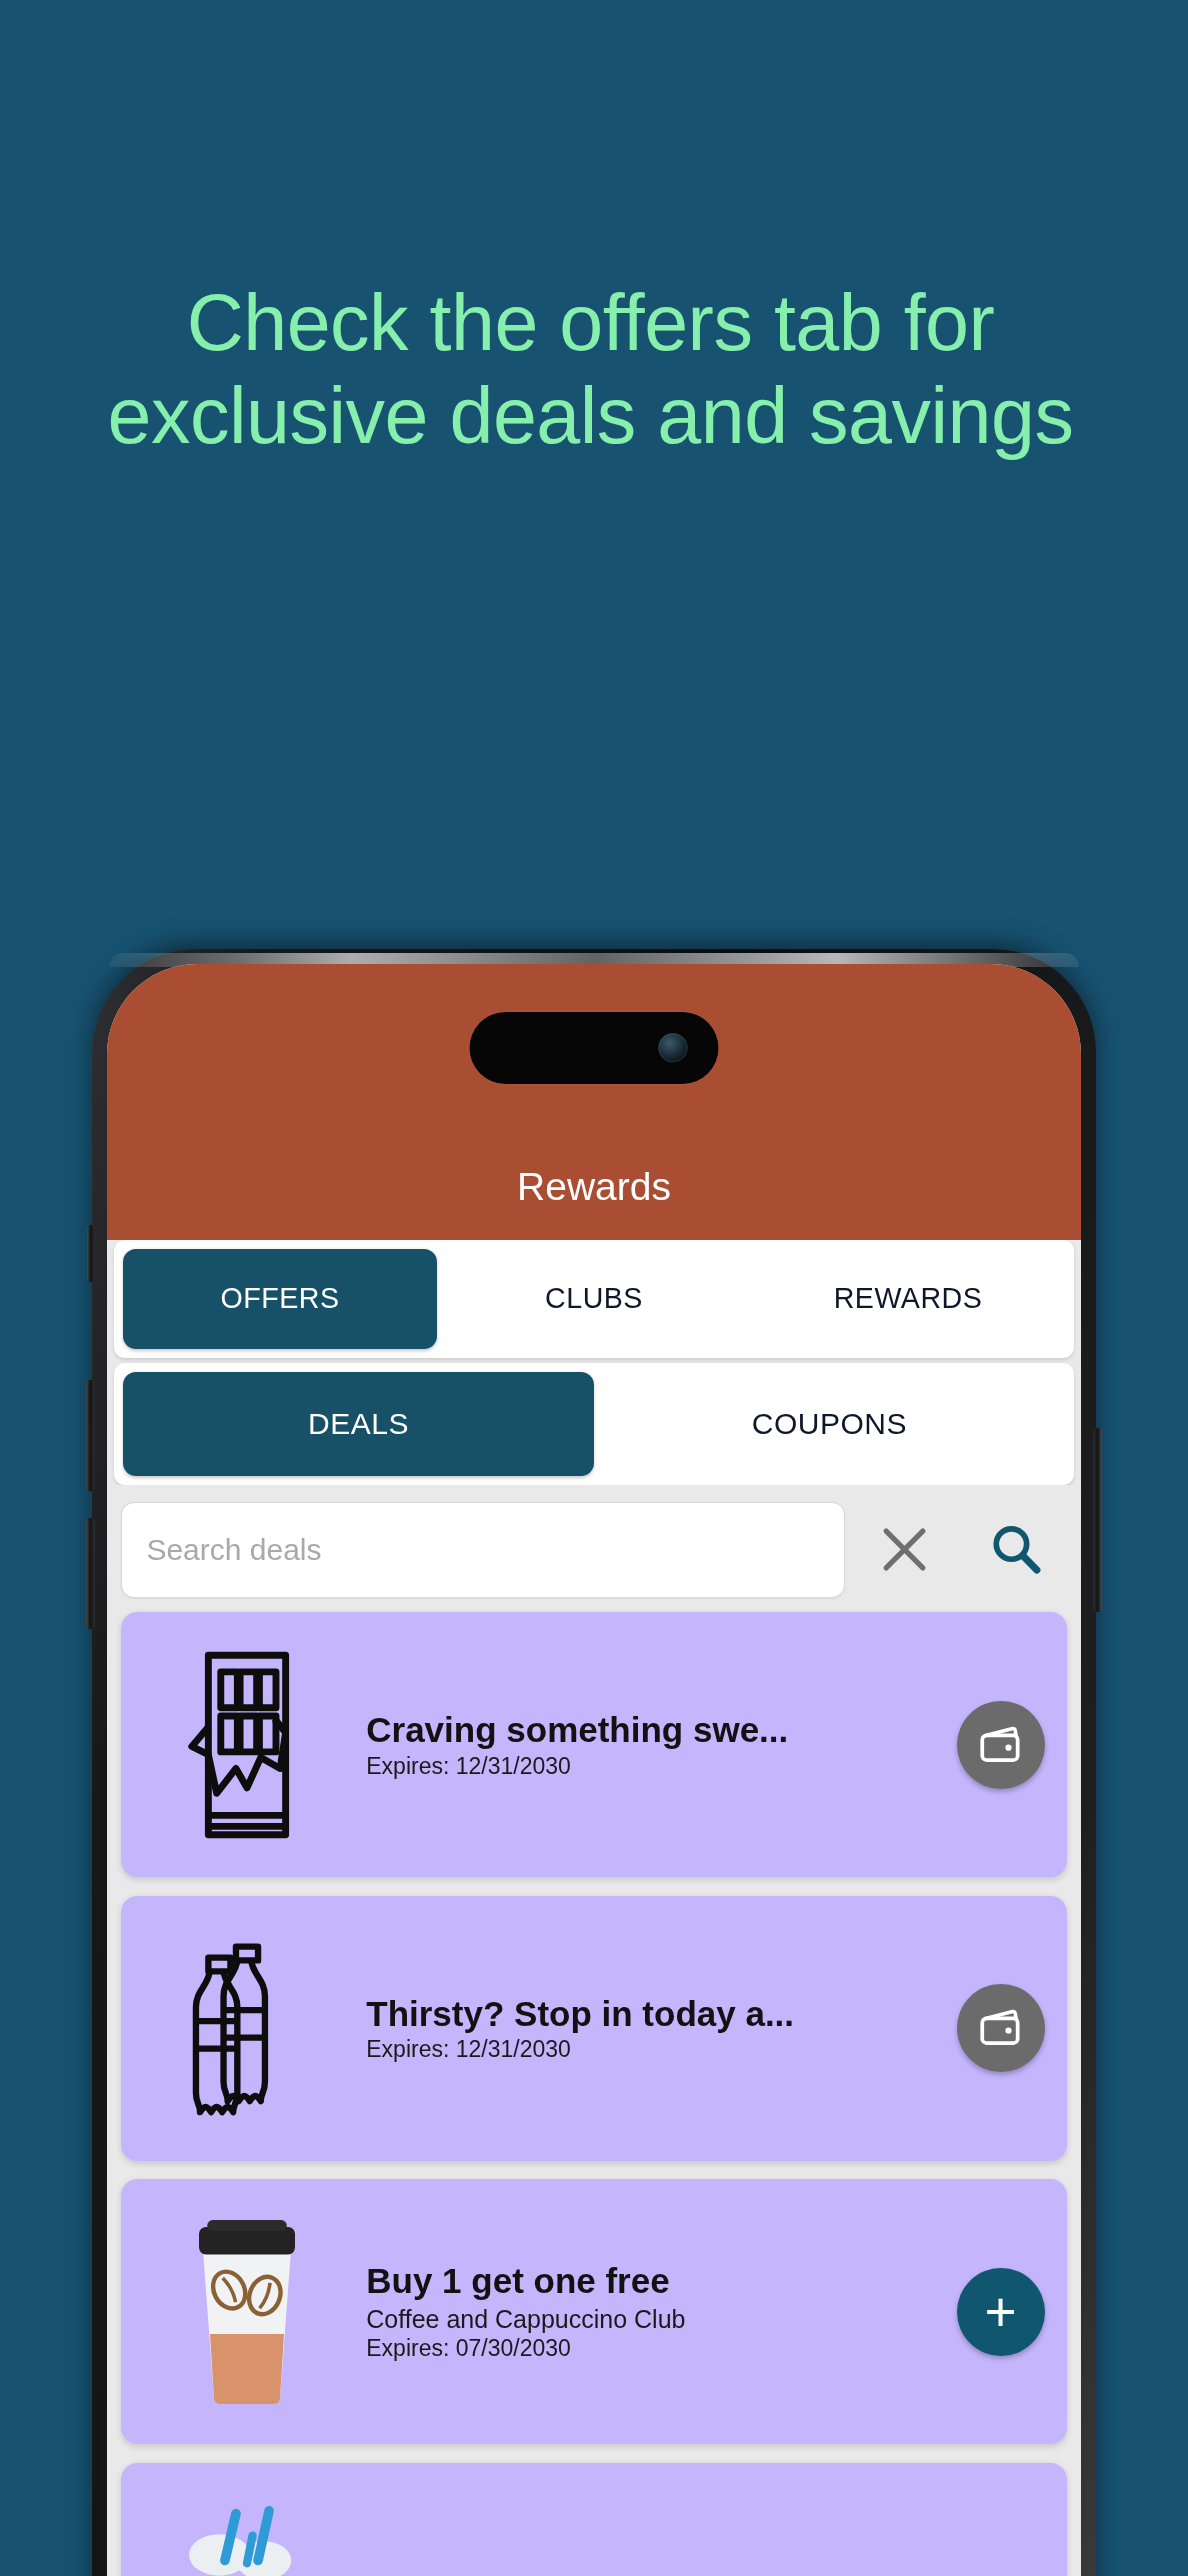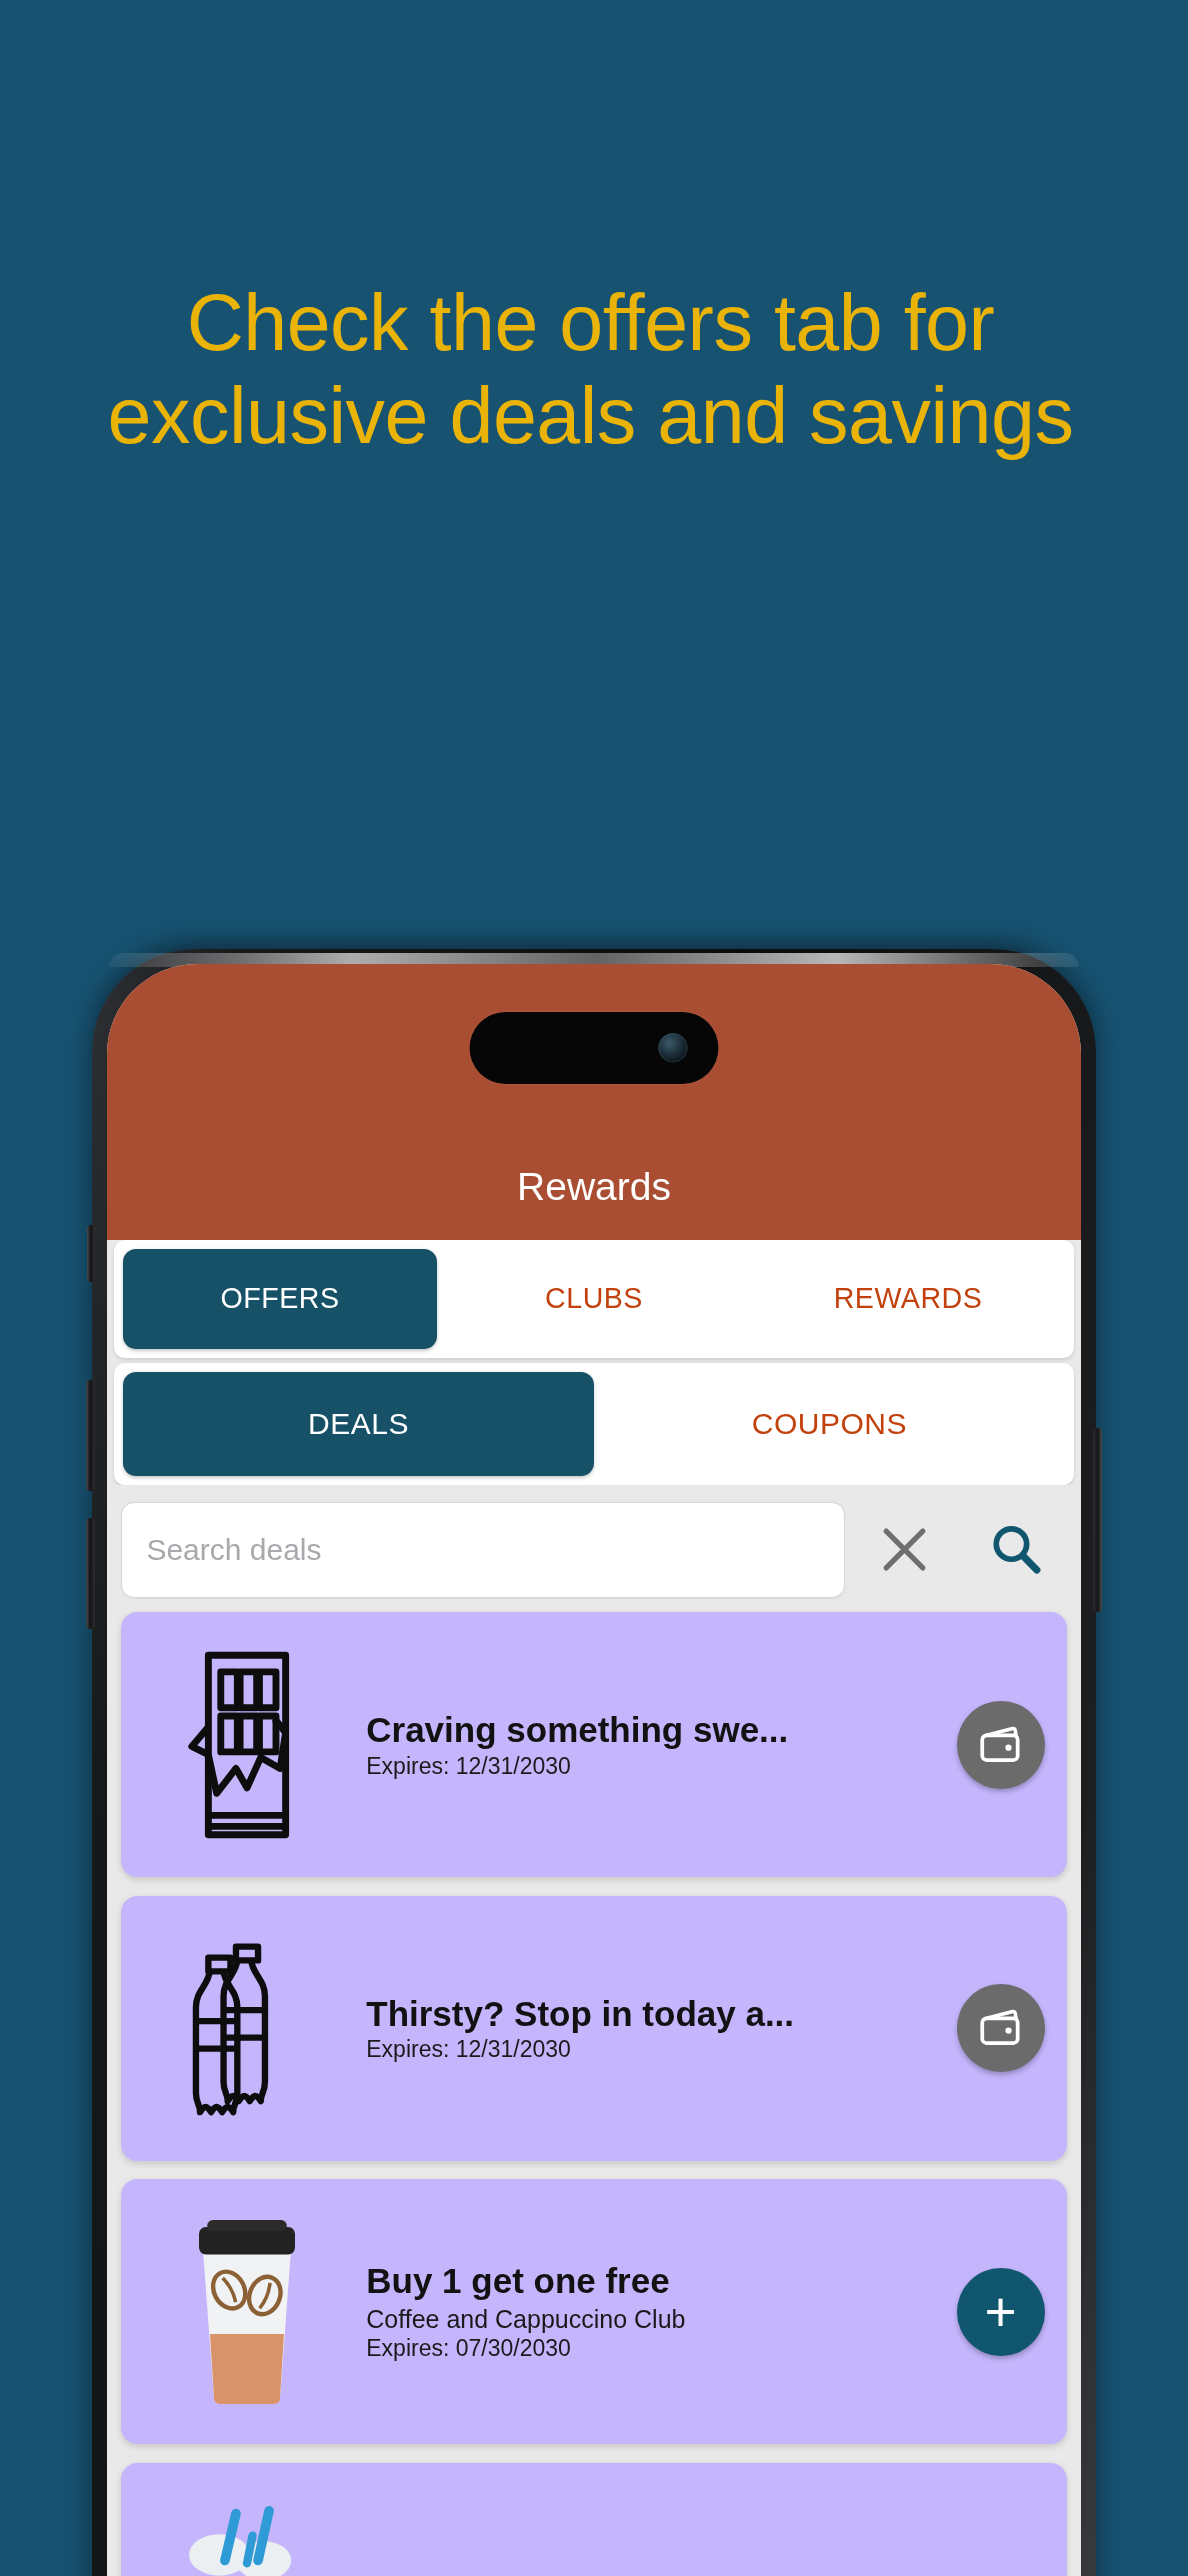--- a/index.html
+++ b/index.html
@@ -8,21 +8,21 @@
     background:#175271;
     font-family:"Liberation Sans", sans-serif;
     position:relative;
   }
 
   
   .promo-headline{
     position:absolute;
     top:276px; left:0; right:7px;
     text-align:center;
-    color:#eab308;
+    color:#86efac;
     font-size:79px;
     line-height:1.18;
     font-weight:400;
     letter-spacing:-0.5px;
     padding:0 101px;
   }
 
   
   .phone-frame{
     position:absolute;
@@ -109,21 +109,21 @@
   .tabbar.secondary{ height:122px; margin-bottom:0; }
 
   .tab{
     flex:1;
     height:100%;
     display:flex;
     align-items:center;
     justify-content:center;
     font-size:28.6px;
     letter-spacing:0.5px;
-    color:#c2410c;
+    color:#0f172a;
     border-radius:13px;
   }
   .tab.active{
     background:#165168;
     color:#ffffff;
     box-shadow:0 1.8px 3.7px rgba(0,0,0,0.22);
   }
   .tabbar.secondary .tab{ font-size:30px; }
 
   

